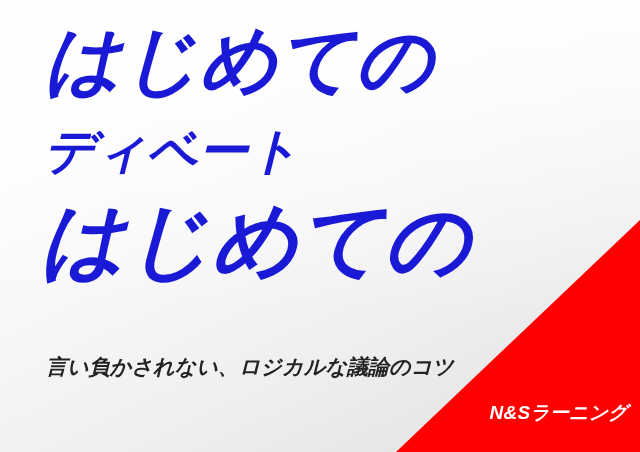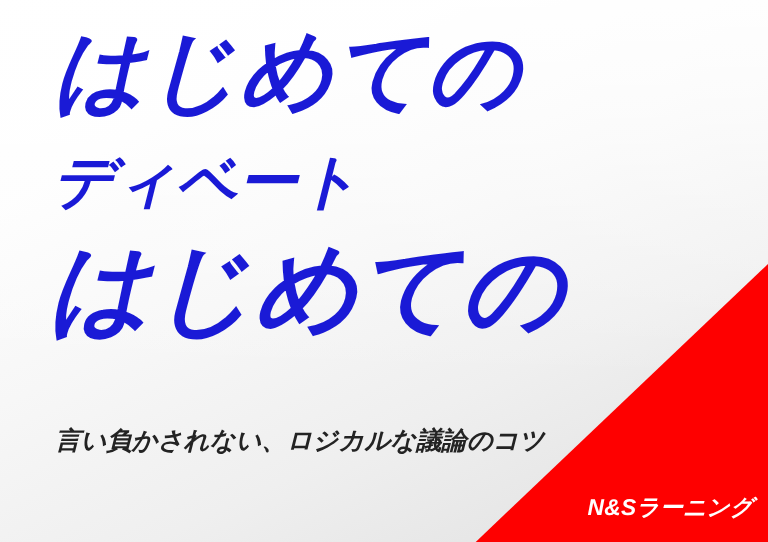--- a/index.html
+++ b/index.html
@@ -92,21 +92,21 @@
     font-weight: 700;
     color: #232323;
     letter-spacing: 0.005em;
     white-space: nowrap;
   }
 
   
   .brand {
     position: absolute;
     right: 12px;
-    top: 410px;
+    top: 400px;
     font-size: 19px;
     font-weight: 700;
     color: #ffffff;
     letter-spacing: 0.01em;
     white-space: nowrap;
     z-index: 3;
   }
 </style>
 </head>
 <body>

